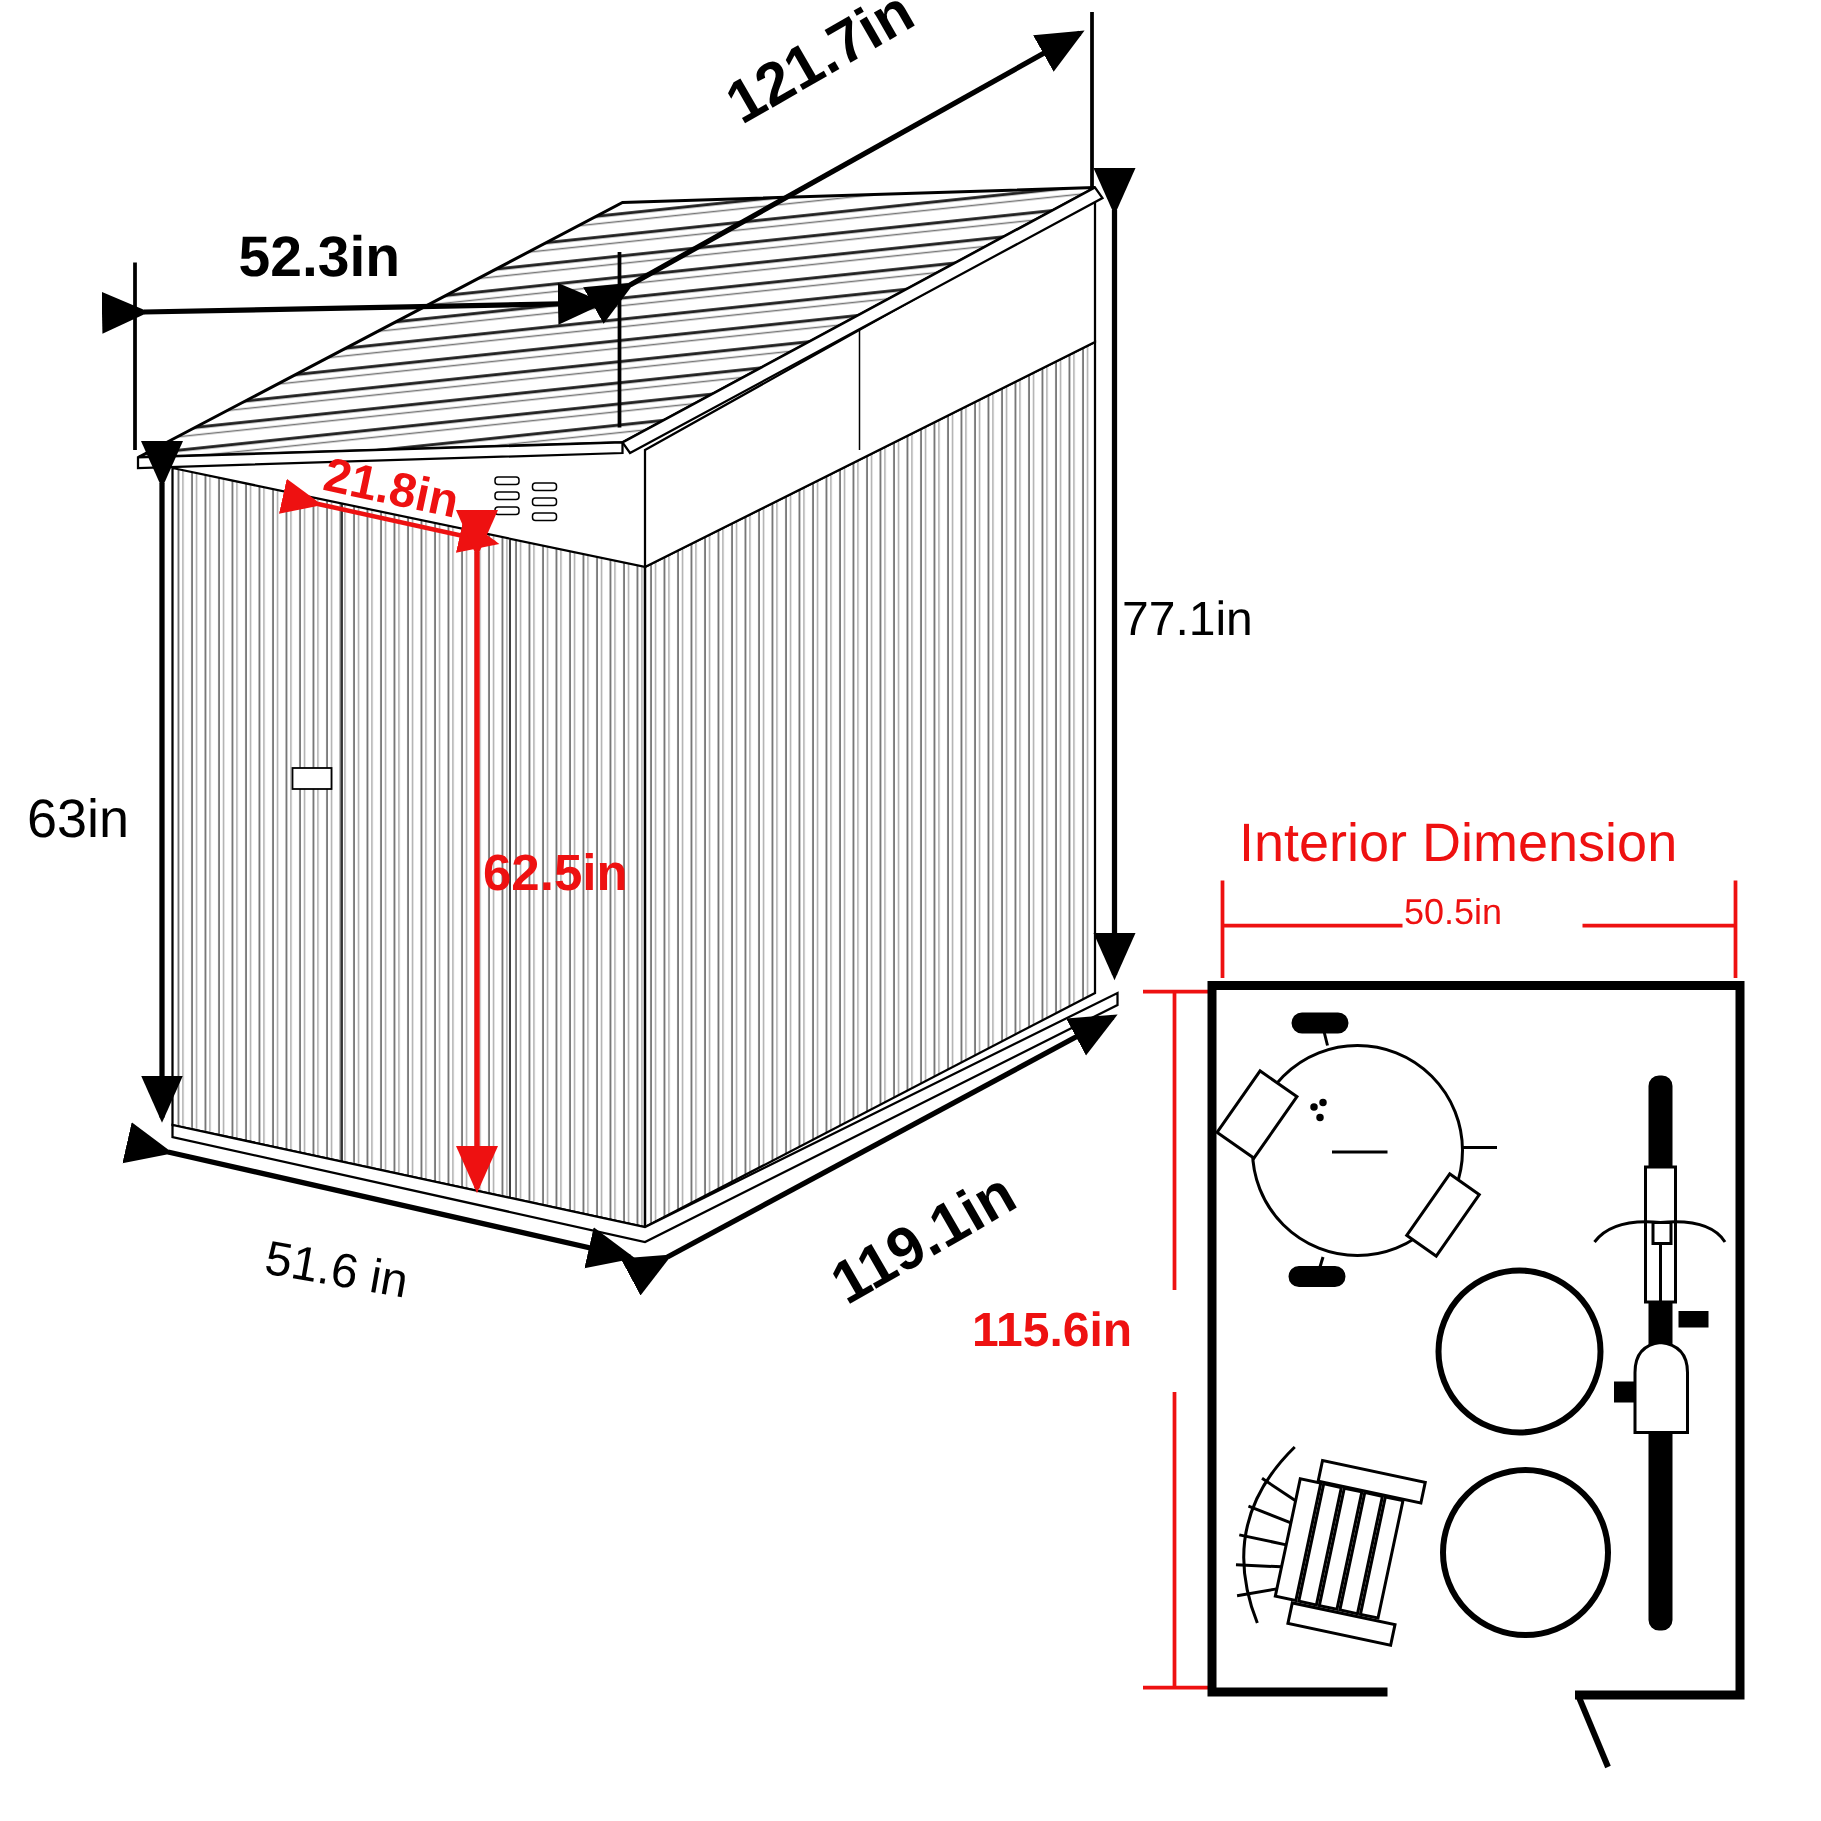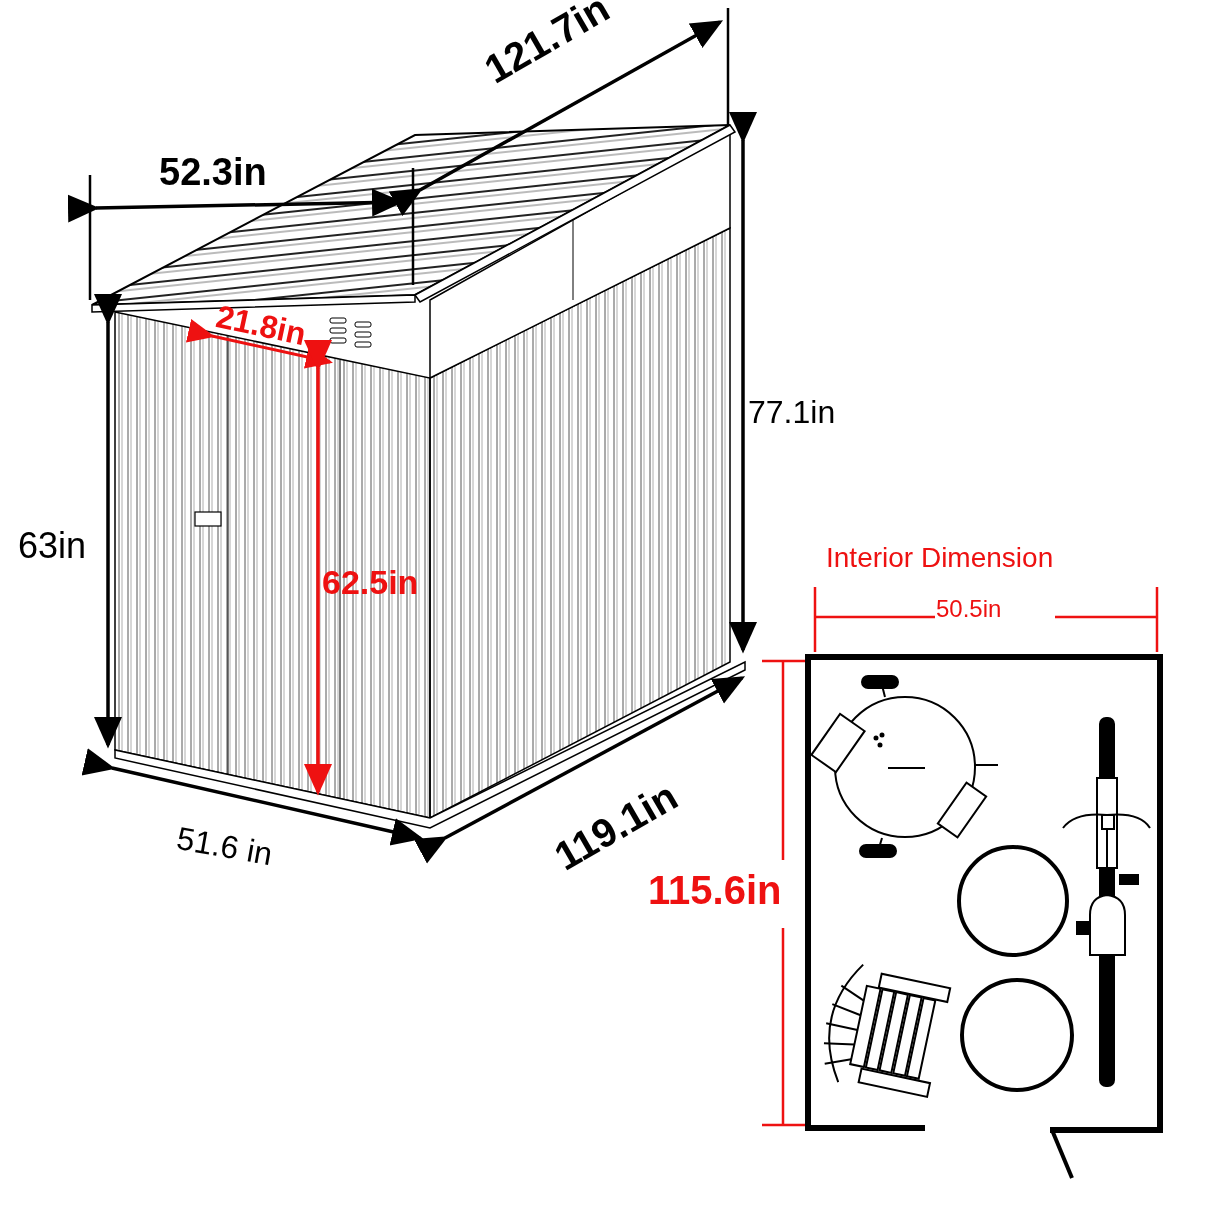--- a/index.html
+++ b/index.html
@@ -147,15 +147,15 @@
 
 <div class="lbl blk bold" style="left:478px;top:55px;font-size:40px;transform:rotate(-30deg);transform-origin:left top;">121.7in</div>
 <div class="lbl blk bold" style="left:142px;top:153px;font-size:38px;margin-left:17px;">52.3in</div>
 <div class="lbl red bold" style="left:220px;top:300px;font-size:32px;transform:rotate(12deg);transform-origin:left top;">21.8in</div>
 <div class="lbl blk" style="left:748px;top:396px;font-size:32px;">77.1in</div>
 <div class="lbl blk" style="left:18px;top:528px;font-size:36px;">63in</div>
 <div class="lbl red" style="left:322px;top:565px;font-size:34px;font-weight:bold;">62.5in</div>
 <div class="lbl blk" style="left:180px;top:822px;font-size:32px;transform:rotate(10deg);transform-origin:left top;">51.6 in</div>
 <div class="lbl blk bold" style="left:548px;top:842px;font-size:40px;transform:rotate(-30deg);transform-origin:left top;">119.1in</div>
 
-<div class="lbl red" style="left:826px;top:544px;font-size:28px;text-align:center;">Interior Dimension</div>
+<div class="lbl red" style="left:826px;top:544px;font-size:36px;text-align:center;">Interior Dimension</div>
 <div class="lbl red" style="left:936px;top:597px;font-size:24px;">50.5in</div>
-<div class="lbl red bold" style="left:648px;top:870px;font-size:40px;">115.6in</div>
+<div class="lbl red bold" style="left:648px;top:870px;font-size:32px;">115.6in</div>
 
 </body></html>

